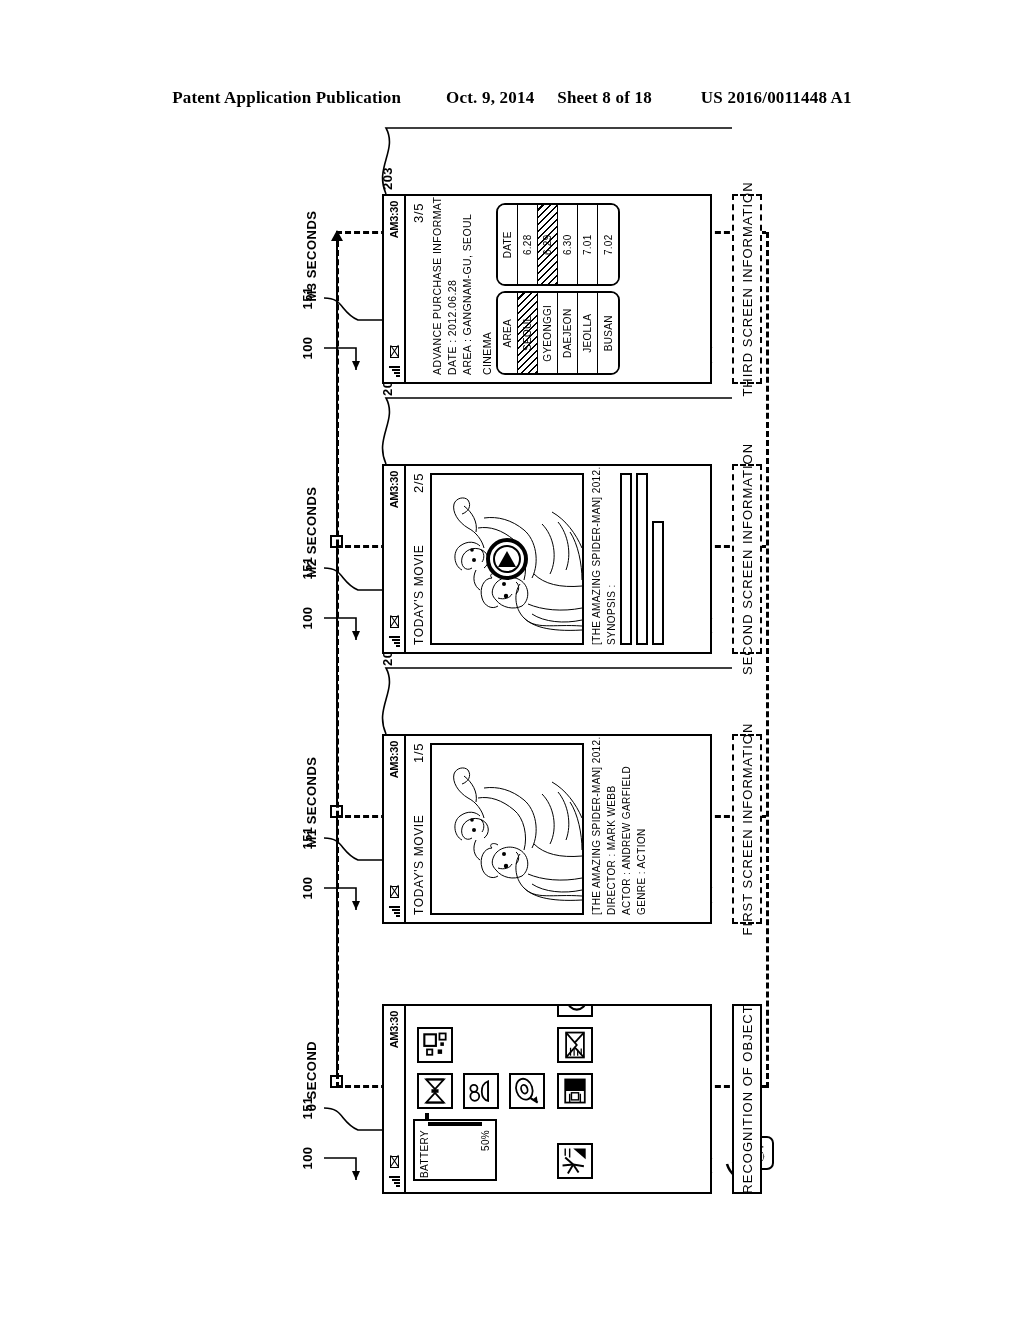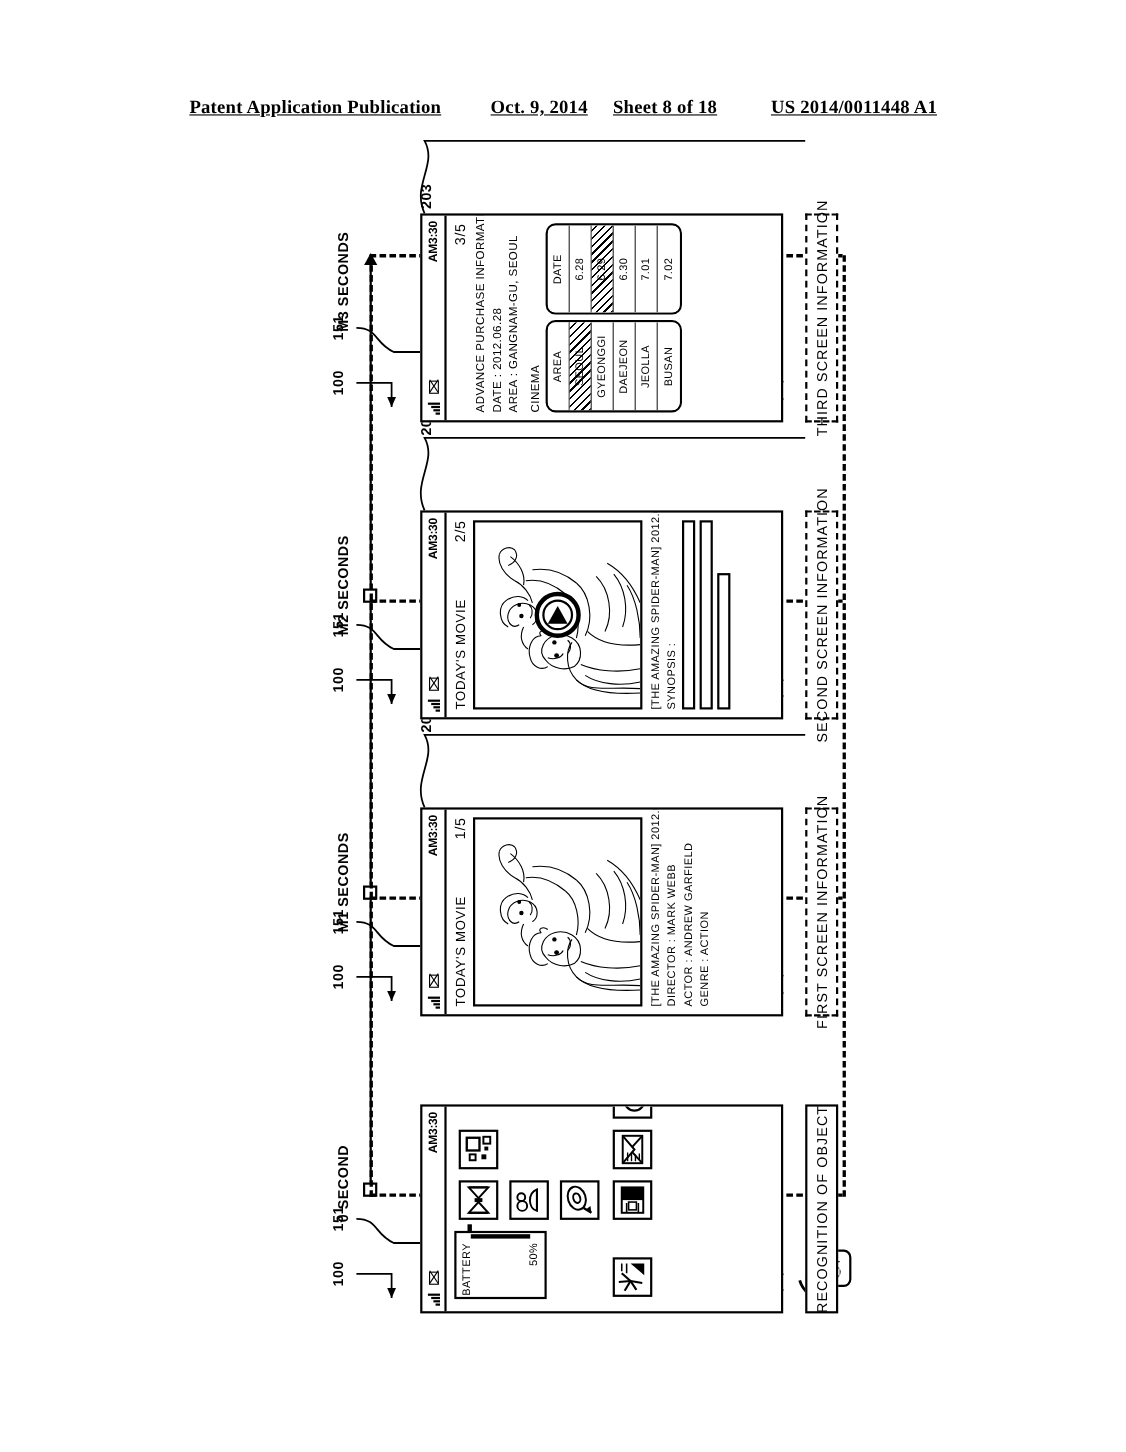--- a/index.html
+++ b/index.html
@@ -22,21 +22,21 @@
     top: 88px;
     left: 0;
     width: 1024px;
     text-align: center;
     font-family: "Liberation Serif", serif;
     font-weight: bold;
     font-size: 17px;
     letter-spacing: 0.2px;
     white-space: nowrap;
   }
-  .pub-header span { display: inline-block; vertical-align: baseline; text-decoration: underline; }
+  .pub-header span { display: inline-block; vertical-align: baseline; }
   .hdr-gap-1 { width: 36px; }
   .hdr-gap-2 { width: 14px; }
   .hdr-gap-3 { width: 40px; }
 
   
   #fig-stage {
     position: absolute;
     left: 512px;
     top: 660px;
     width: 1080px;
@@ -402,21 +402,21 @@
 </head>
 <body>
 
 <div class="pub-header">
   <span>Patent Application Publication</span>
   <span class="hdr-gap-1"></span>
   <span>Oct. 9, 2014</span>
   <span class="hdr-gap-2"></span>
   <span>Sheet 8 of 18</span>
   <span class="hdr-gap-3"></span>
-  <span>US 2014/0011448 A1</span>
+  <span>US 2016/0011448 A1</span>
 </div>
 
 <div id="fig-stage">
 
   <div class="fig-title">FIG. 6</div>
 
   <div class="timeline-axis"></div>
 
   <div class="tick" style="left:112px;"></div>
   <div class="tick" style="left:382px;"></div>

